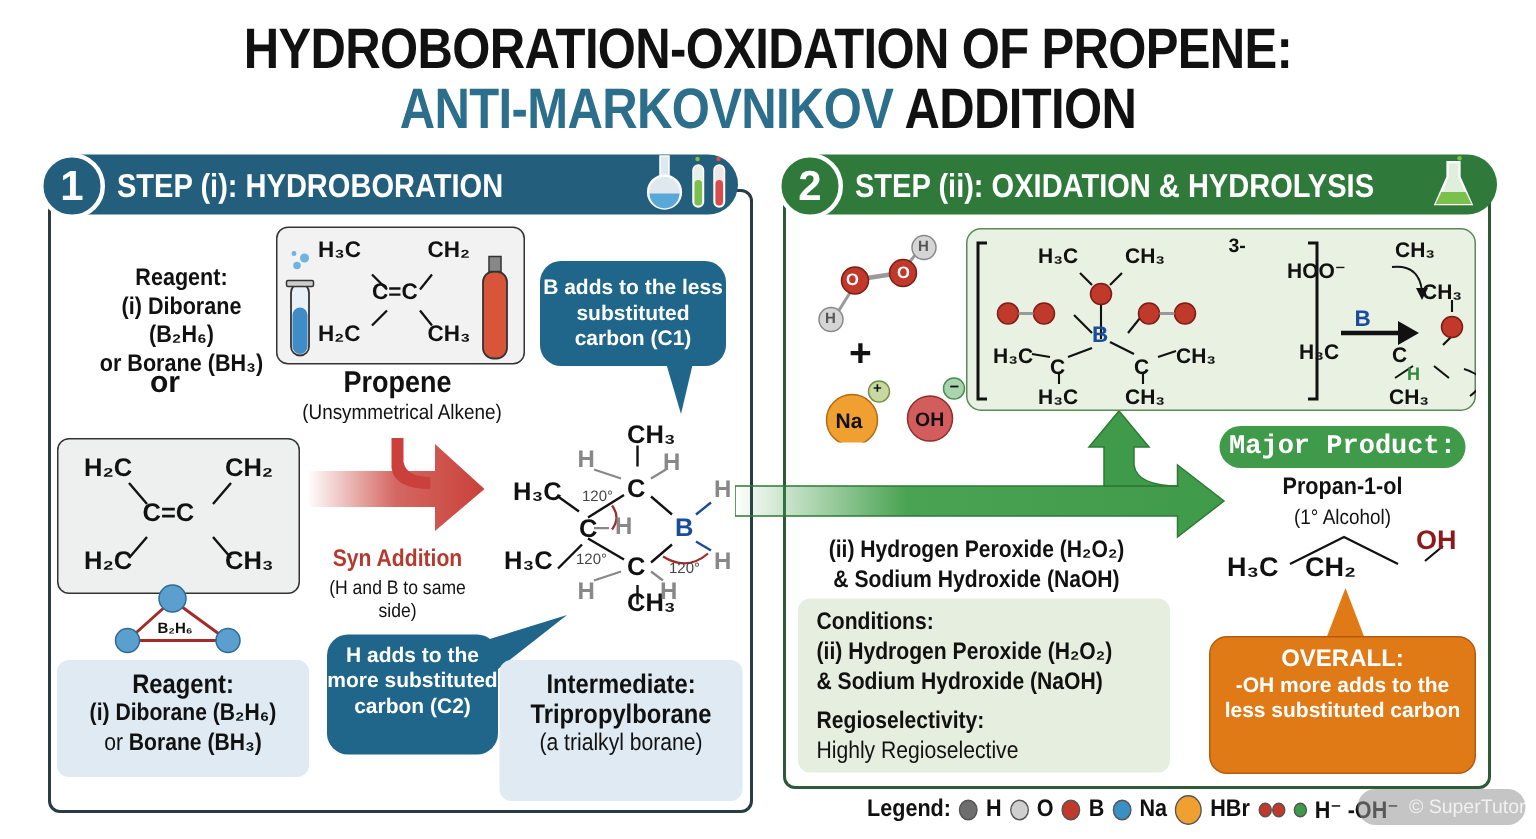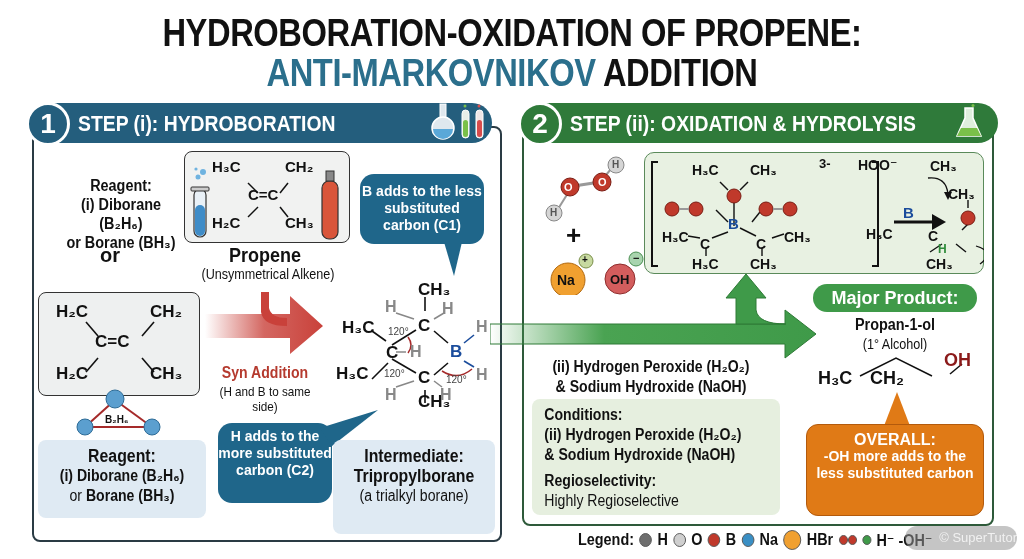--- a/index.html
+++ b/index.html
@@ -48,21 +48,21 @@
   .reagent-bot { left: 38px; top: 440px; width: 168px; height: 78px; }
   .inter-box { left: 333px; top: 440px; width: 162px; height: 94px; }
   .lb-text { font-size: 16px; line-height: 20px; text-align: center; padding-top: 6px; transform: scaleX(0.88); }
 
   
   .p2box { left: 644px; top: 152px; width: 340px; height: 122px; background: #e8f1e2; border: 1.5px solid #5a8a5a; border-radius: 10px; }
   .p2reag { left: 536px; top: 357px; width: 230px; text-align: center; font-size: 16px; font-weight: bold; line-height: 20px; transform: scaleX(0.88); }
   .condbox { left: 532px; top: 399px; width: 248px; height: 116px; background: #e6efdf; border-radius: 8px; }
   .condtext { font-size: 16px; line-height: 20px; padding: 6px 0 0 14px; transform: scaleX(0.88); transform-origin: left top; width: 280px; }
 
-  .major { left: 813px; top: 284px; width: 164px; height: 28px; background: #3f9a49; color: #fff; font-weight: bold; font-size: 18px; text-align: center; line-height: 28px; border-radius: 14px; }
+  .major { left: 813px; top: 284px; width: 164px; height: 28px; background: #3f9a49; color: #fff; font-weight: bold; font-size: 18px; text-align: center; line-height: 28px; border-radius: 14px; font-family: Liberation Mono, monospace; }
   .propanol { left: 800px; top: 316px; width: 190px; text-align: center; font-weight: bold; font-size: 16px; transform: scaleX(0.9); }
   .alc { left: 800px; top: 336px; width: 190px; text-align: center; font-size: 14px; transform: scaleX(0.9); }
 
   .overall { left: 806px; top: 424px; width: 178px; height: 92px; background: #e07a16; color: #fff; font-weight: bold; text-align: center; border-radius: 12px; border: 1.5px solid #b35a0c; padding-top: 6px; font-size: 14px; line-height: 17px; }
   .overall .ot { font-size: 16px; }
 
   .legend { left: 578px; top: 530px; font-weight: bold; font-size: 16px; white-space: nowrap; transform: scaleX(0.9); transform-origin: left center; display: flex; align-items: center; gap: 6px; }
   .ball { display: inline-block; width: 14px; height: 14px; border-radius: 50%; border: 1px solid #555; vertical-align: middle; }
   .watermark { left: 905px; top: 526px; width: 112px; height: 24px; border-radius: 12px; background: rgba(150,150,150,0.55); color: rgba(255,255,255,0.75); font-size: 13px; line-height: 24px; text-align: right; }
 </style>
@@ -325,21 +325,21 @@
 <div class="abs chem" style="left:692px;top:162px;font-size:14px">H₃C</div>
 <div class="abs chem" style="left:750px;top:162px;font-size:14px">CH₃</div>
 <div class="abs chem" style="left:662px;top:229px;font-size:14px">H₃C</div>
 <div class="abs chem" style="left:784px;top:229px;font-size:14px">CH₃</div>
 <div class="abs chem" style="left:692px;top:256px;font-size:14px">H₃C</div>
 <div class="abs chem" style="left:750px;top:256px;font-size:14px">CH₃</div>
 <div class="abs chem" style="left:728px;top:215px;font-size:15px;color:#1a4c9c">B</div>
 <div class="abs chem" style="left:700px;top:236px;font-size:14px">C</div>
 <div class="abs chem" style="left:756px;top:236px;font-size:14px">C</div>
 
-<div class="abs chem" style="left:858px;top:157px;font-size:14px">HOO⁻</div>
+<div class="abs chem" style="left:858px;top:172px;font-size:14px">HOO⁻</div>
 <div class="abs chem" style="left:930px;top:158px;font-size:14px">CH₃</div>
 <div class="abs chem" style="left:948px;top:186px;font-size:14px">CH₃</div>
 <div class="abs chem" style="left:866px;top:226px;font-size:14px">H₃C</div>
 <div class="abs chem" style="left:926px;top:256px;font-size:14px">CH₃</div>
 <div class="abs chem" style="left:903px;top:204px;font-size:15px;color:#1a4c9c">B</div>
 <div class="abs chem" style="left:928px;top:228px;font-size:14px">C</div>
 <div class="abs chem" style="left:938px;top:242px;font-size:12px;color:#2e8b3a">H</div>
 
 <div class="abs p2reag">
   <div>(ii) Hydrogen Peroxide (H₂O₂)</div>

